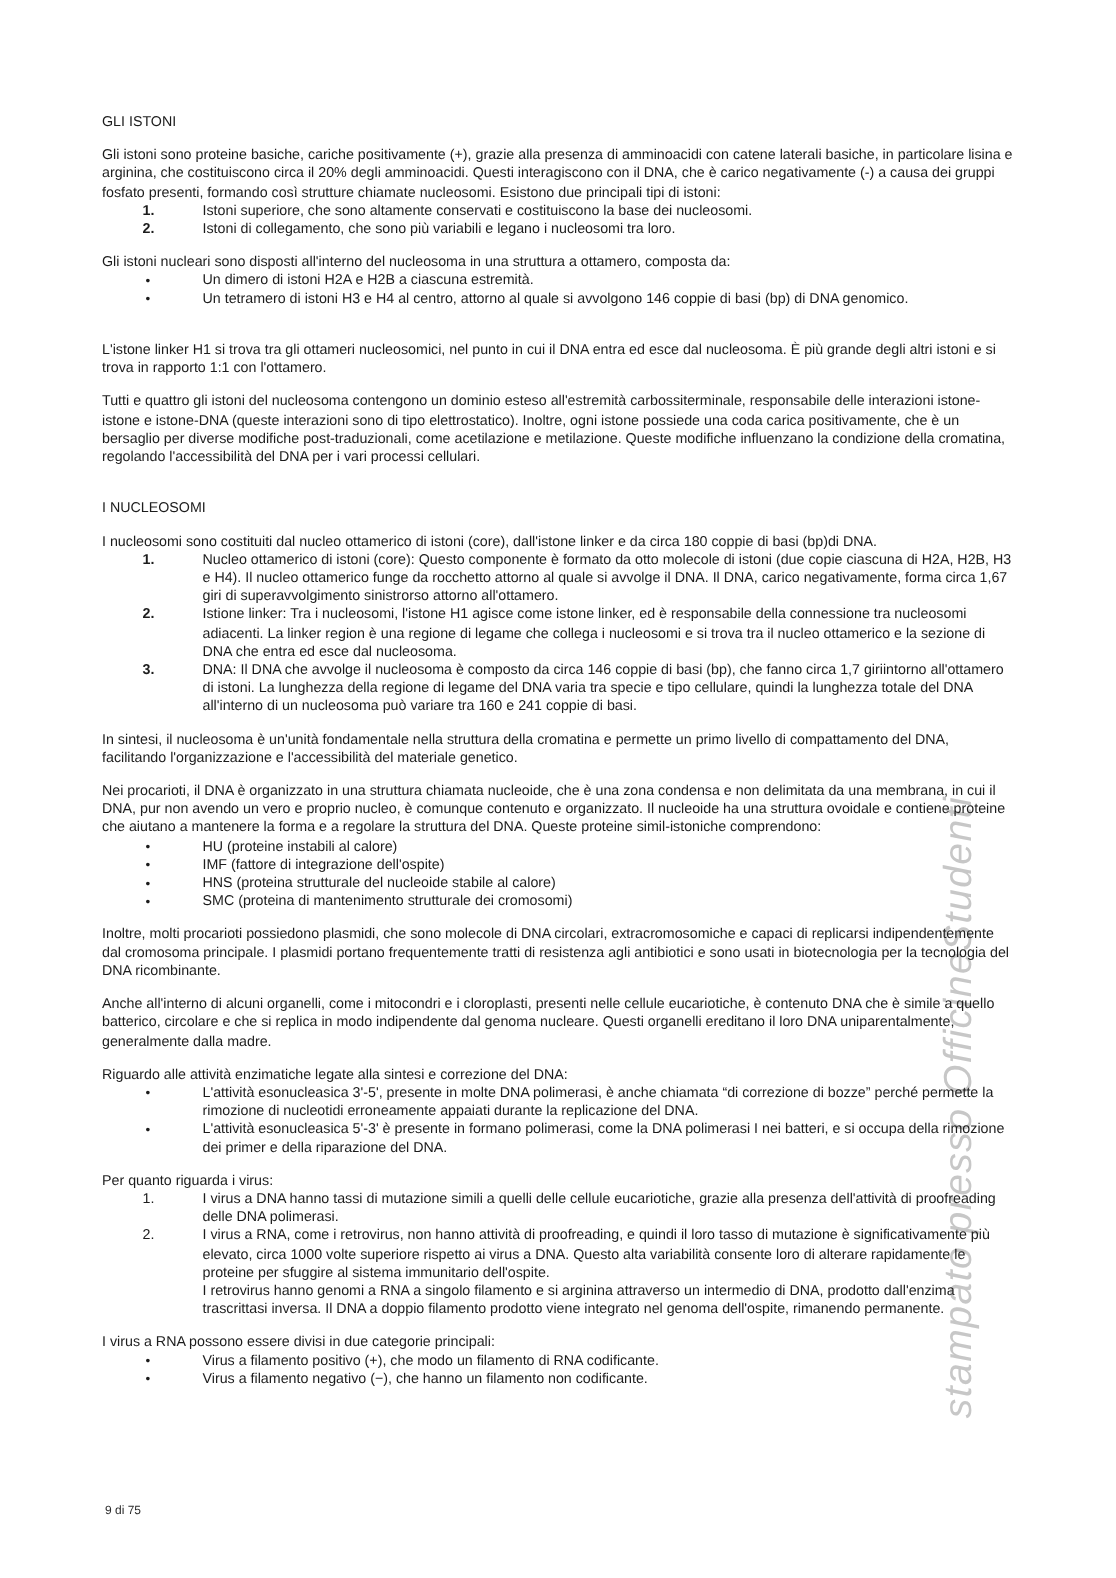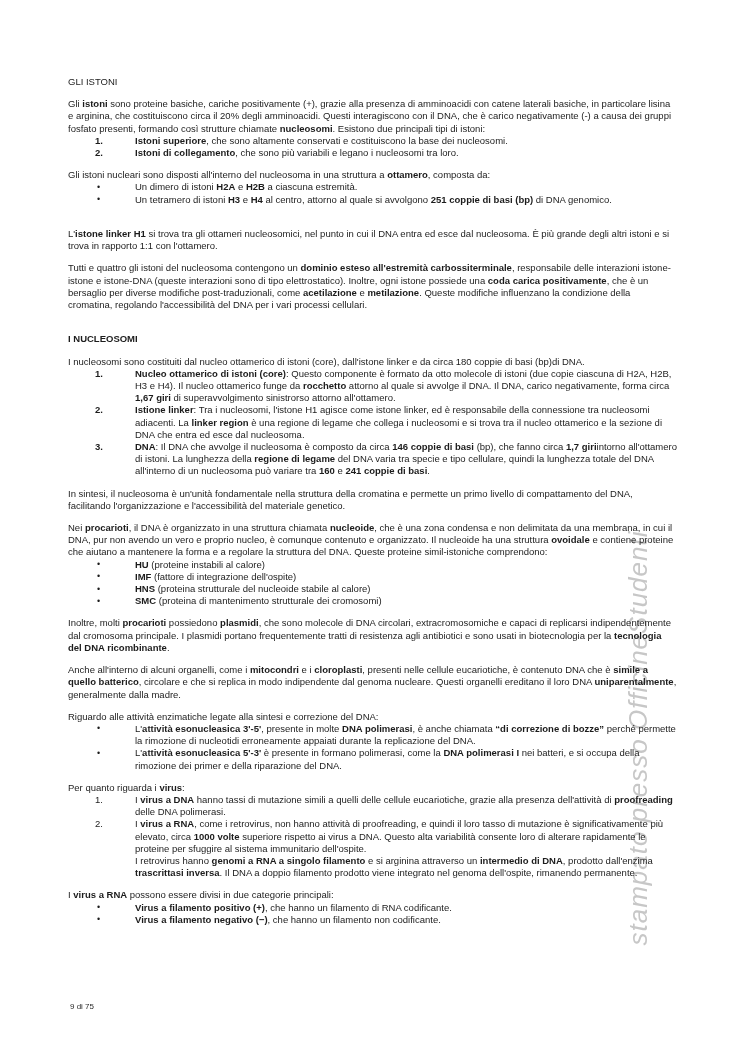--- a/index.html
+++ b/index.html
@@ -19,21 +19,21 @@
     z-index:2;
   }
   .p{position:relative;margin-top:10px;}
   .li{position:relative;padding-left:67px;}
   .li .marker{position:absolute;left:27px;top:0;}
   .li .marker.bm{font-weight:bold;}
   .bullet{position:relative;padding-left:67px;}
   .bullet .marker{position:absolute;left:29px;top:-0.5px;font-size:9px;}
   .indent{position:relative;padding-left:67px;}
   .spacer{height:12.2px;}
-  .b{font-weight:bold;}
+  .b{font-weight:normal;}
   .footer{
     position:absolute;left:70px;top:1002px;
     font-size:8px;line-height:10px;color:#2a2a2a;z-index:2;
   }
   .watermark{
     position:absolute;
     left:430px;top:721px;
     width:420px;height:34px;
     transform:rotate(-90deg);
     font-size:26px;
@@ -50,21 +50,21 @@
 
 <div class="page">
   <div class="watermark">stampato presso OfficineStudenti</div>
   <div class="content">
       <div class="p"><span>GLI ISTONI</span></div>
       <div class="p"><span>Gli </span><span class="b">istoni</span><span> sono proteine basiche, cariche positivamente (+), grazie alla presenza di amminoacidi con catene laterali basiche, in particolare lisina e arginina, che costituiscono circa il 20% degli amminoacidi. Questi interagiscono con il DNA, che è carico negativamente (-) a causa dei gruppi fosfato presenti, formando così strutture chiamate </span><span class="b">nucleosomi</span><span>. Esistono due principali tipi di istoni:</span></div>
       <div class="li"><span class="marker bm">1.</span><span class="b">Istoni superiore</span><span>, che sono altamente conservati e costituiscono la base dei nucleosomi.</span></div>
       <div class="li"><span class="marker bm">2.</span><span class="b">Istoni di collegamento</span><span>, che sono più variabili e legano i nucleosomi tra loro.</span></div>
       <div class="p"><span>Gli istoni nucleari sono disposti all'interno del nucleosoma in una struttura a </span><span class="b">ottamero</span><span>, composta da:</span></div>
       <div class="bullet"><span class="marker">•</span><span>Un dimero di istoni </span><span class="b">H2A</span><span> e </span><span class="b">H2B</span><span> a ciascuna estremità.</span></div>
-      <div class="bullet"><span class="marker">•</span><span>Un tetramero di istoni </span><span class="b">H3</span><span> e </span><span class="b">H4</span><span> al centro, attorno al quale si avvolgono </span><span class="b">251 coppie di basi (bp)</span><span> di DNA genomico.</span></div>
+      <div class="bullet"><span class="marker">•</span><span>Un tetramero di istoni </span><span class="b">H3</span><span> e </span><span class="b">H4</span><span> al centro, attorno al quale si avvolgono </span><span class="b">146 coppie di basi (bp)</span><span> di DNA genomico.</span></div>
       <div class="spacer"></div>
       <div class="p"><span>L'</span><span class="b">istone linker H1</span><span> si trova tra gli ottameri nucleosomici, nel punto in cui il DNA entra ed esce dal nucleosoma. È più grande degli altri istoni e si trova in rapporto 1:1 con l'ottamero.</span></div>
       <div class="p"><span>Tutti e quattro gli istoni del nucleosoma contengono un </span><span class="b">dominio esteso all'estremità carbossiterminale</span><span>, responsabile delle interazioni istone-istone e istone-DNA (queste interazioni sono di tipo elettrostatico). Inoltre, ogni istone possiede una </span><span class="b">coda carica positivamente</span><span>, che è un bersaglio per diverse modifiche post-traduzionali, come </span><span class="b">acetilazione</span><span> e </span><span class="b">metilazione</span><span>. Queste modifiche influenzano la condizione della cromatina, regolando l'accessibilità del DNA per i vari processi cellulari.</span></div>
       <div class="spacer"></div>
       <div class="p"><span class="b">I NUCLEOSOMI</span></div>
       <div class="p"><span>I nucleosomi sono costituiti dal nucleo ottamerico di istoni (core), dall'istone linker e da circa 180 coppie di basi (bp)di DNA.</span></div>
       <div class="li"><span class="marker bm">1.</span><span class="b">Nucleo ottamerico di istoni (core)</span><span>: Questo componente è formato da otto molecole di istoni (due copie ciascuna di H2A, H2B, H3 e H4). Il nucleo ottamerico funge da </span><span class="b">rocchetto</span><span> attorno al quale si avvolge il DNA. Il DNA, carico negativamente, forma circa </span><span class="b">1,67 giri</span><span> di superavvolgimento sinistrorso attorno all'ottamero.</span></div>
       <div class="li"><span class="marker bm">2.</span><span class="b">Istione linker</span><span>: Tra i nucleosomi, l'istone H1 agisce come istone linker, ed è responsabile della connessione tra nucleosomi adiacenti. La </span><span class="b">linker region</span><span> è una regione di legame che collega i nucleosomi e si trova tra il nucleo ottamerico e la sezione di DNA che entra ed esce dal nucleosoma.</span></div>
       <div class="li"><span class="marker bm">3.</span><span class="b">DNA</span><span>: Il DNA che avvolge il nucleosoma è composto da circa </span><span class="b">146 coppie di basi</span><span> (bp), che fanno circa </span><span class="b">1,7 giri</span><span>intorno all'ottamero di istoni. La lunghezza della </span><span class="b">regione di legame</span><span> del DNA varia tra specie e tipo cellulare, quindi la lunghezza totale del DNA all'interno di un nucleosoma può variare tra </span><span class="b">160</span><span> e </span><span class="b">241 coppie di basi</span><span>.</span></div>
       <div class="p"><span>In sintesi, il nucleosoma è un'unità fondamentale nella struttura della cromatina e permette un primo livello di compattamento del DNA, facilitando l'organizzazione e l'accessibilità del materiale genetico.</span></div>
@@ -76,17 +76,17 @@
       <div class="p"><span>Inoltre, molti </span><span class="b">procarioti</span><span> possiedono </span><span class="b">plasmidi</span><span>, che sono molecole di DNA circolari, extracromosomiche e capaci di replicarsi indipendentemente dal cromosoma principale. I plasmidi portano frequentemente tratti di resistenza agli antibiotici e sono usati in biotecnologia per la </span><span class="b">tecnologia del DNA ricombinante</span><span>.</span></div>
       <div class="p"><span>Anche all'interno di alcuni organelli, come i </span><span class="b">mitocondri</span><span> e i </span><span class="b">cloroplasti</span><span>, presenti nelle cellule eucariotiche, è contenuto DNA che è </span><span class="b">simile a quello batterico</span><span>, circolare e che si replica in modo indipendente dal genoma nucleare. Questi organelli ereditano il loro DNA </span><span class="b">uniparentalmente</span><span>, generalmente dalla madre.</span></div>
       <div class="p"><span>Riguardo alle attività enzimatiche legate alla sintesi e correzione del DNA:</span></div>
       <div class="bullet"><span class="marker">•</span><span>L'</span><span class="b">attività esonucleasica 3'-5'</span><span>, presente in molte </span><span class="b">DNA polimerasi</span><span>, è anche chiamata </span><span class="b">“di correzione di bozze”</span><span> perché permette la rimozione di nucleotidi erroneamente appaiati durante la replicazione del DNA.</span></div>
       <div class="bullet"><span class="marker">•</span><span>L'</span><span class="b">attività esonucleasica 5'-3'</span><span> è presente in formano polimerasi, come la </span><span class="b">DNA polimerasi I</span><span> nei batteri, e si occupa della rimozione dei primer e della riparazione del DNA.</span></div>
       <div class="p"><span>Per quanto riguarda i </span><span class="b">virus</span><span>:</span></div>
       <div class="li"><span class="marker">1.</span><span>I </span><span class="b">virus a DNA</span><span> hanno tassi di mutazione simili a quelli delle cellule eucariotiche, grazie alla presenza dell'attività di </span><span class="b">proofreading</span><span> delle DNA polimerasi.</span></div>
       <div class="li"><span class="marker">2.</span><span>I </span><span class="b">virus a RNA</span><span>, come i retrovirus, non hanno attività di proofreading, e quindi il loro tasso di mutazione è significativamente più elevato, circa </span><span class="b">1000 volte</span><span> superiore rispetto ai virus a DNA. Questo alta variabilità consente loro di alterare rapidamente le proteine per sfuggire al sistema immunitario dell'ospite.</span></div>
       <div class="indent"><span>I retrovirus hanno </span><span class="b">genomi a RNA a singolo filamento</span><span> e si arginina attraverso un </span><span class="b">intermedio di DNA</span><span>, prodotto dall'enzima </span><span class="b">trascrittasi inversa</span><span>. Il DNA a doppio filamento prodotto viene integrato nel genoma dell'ospite, rimanendo permanente.</span></div>
       <div class="p"><span>I </span><span class="b">virus a RNA</span><span> possono essere divisi in due categorie principali:</span></div>
-      <div class="bullet"><span class="marker">•</span><span class="b">Virus a filamento positivo (+)</span><span>, che hanno un filamento di RNA codificante.</span></div>
+      <div class="bullet"><span class="marker">•</span><span class="b">Virus a filamento positivo (+)</span><span>, che modo un filamento di RNA codificante.</span></div>
       <div class="bullet"><span class="marker">•</span><span class="b">Virus a filamento negativo (−)</span><span>, che hanno un filamento non codificante.</span></div>
     </div>
   <div class="footer">9 di 75</div>
 </div>
 
 </body></html>

